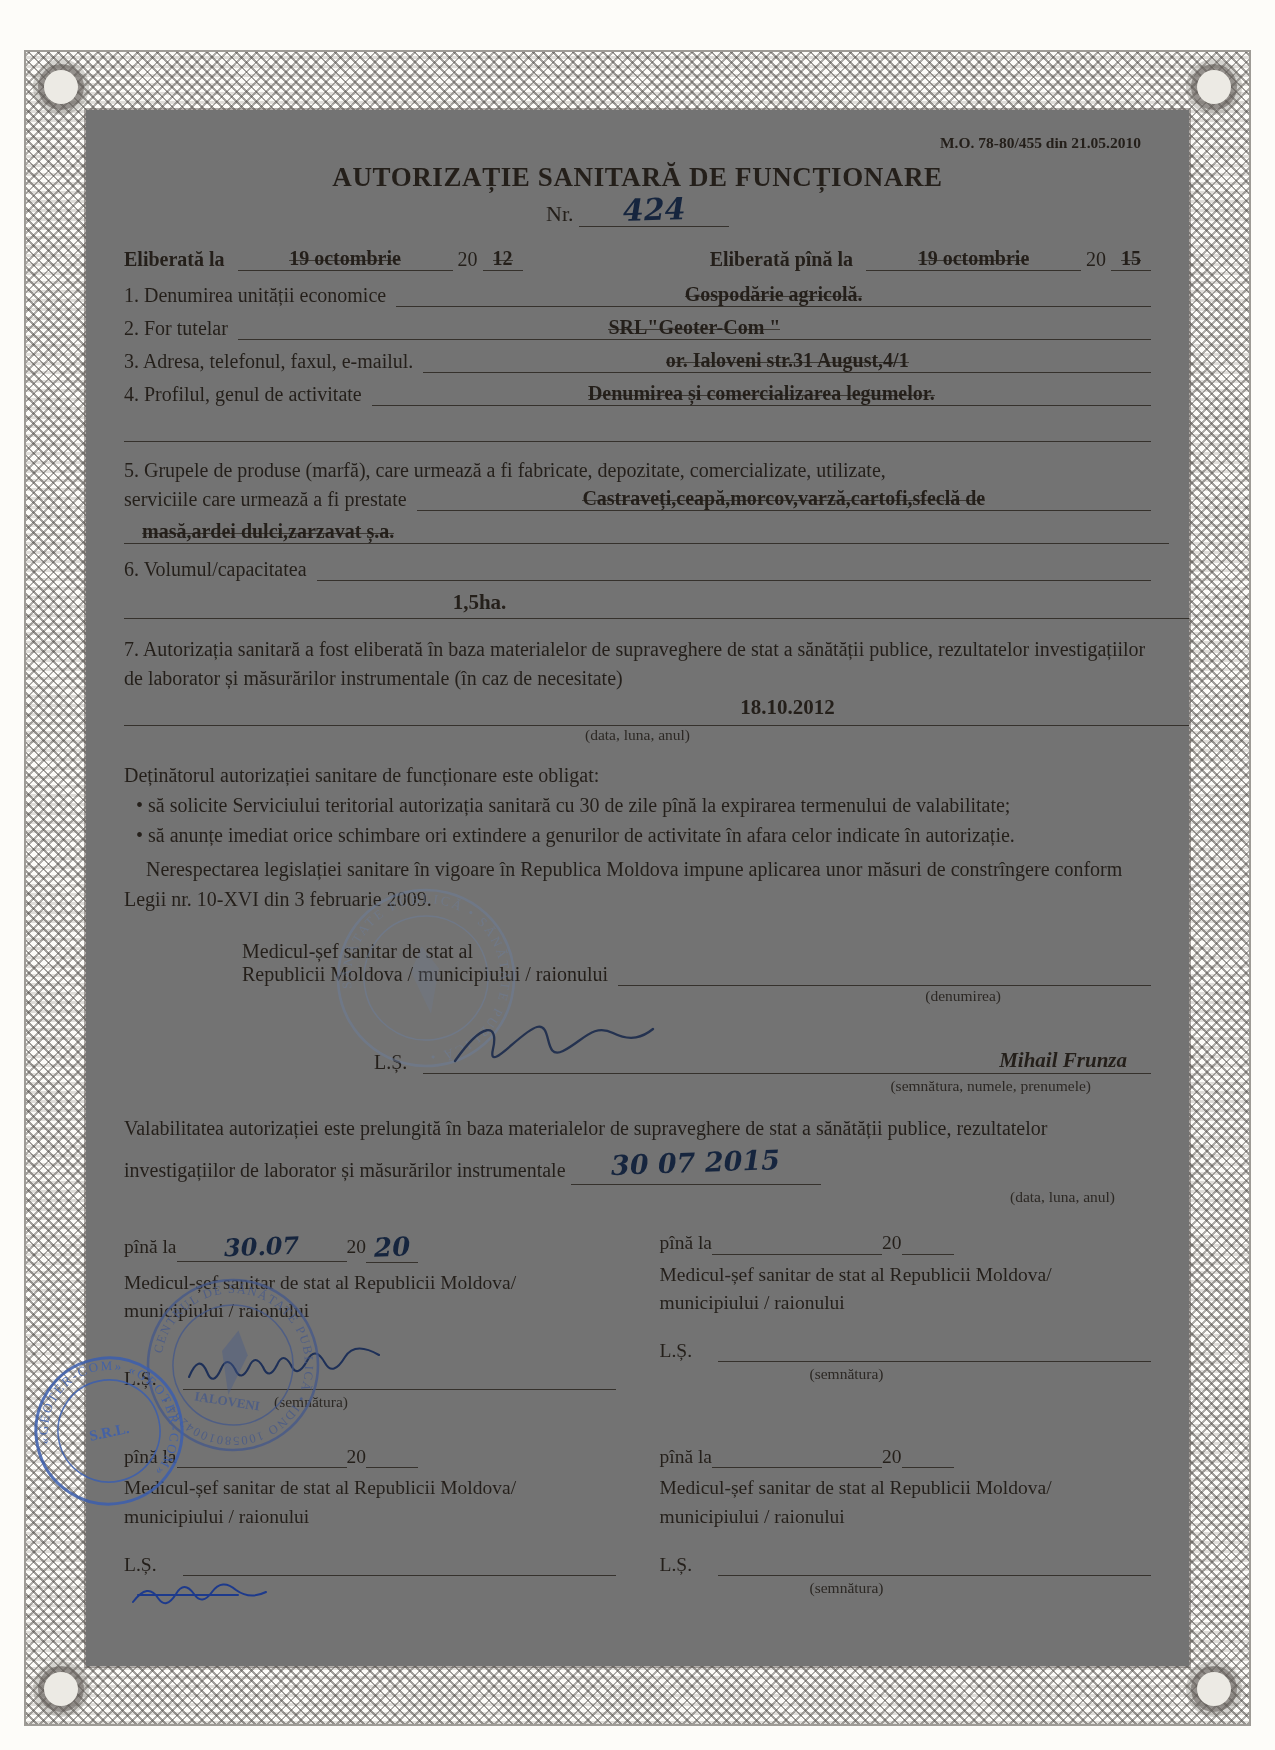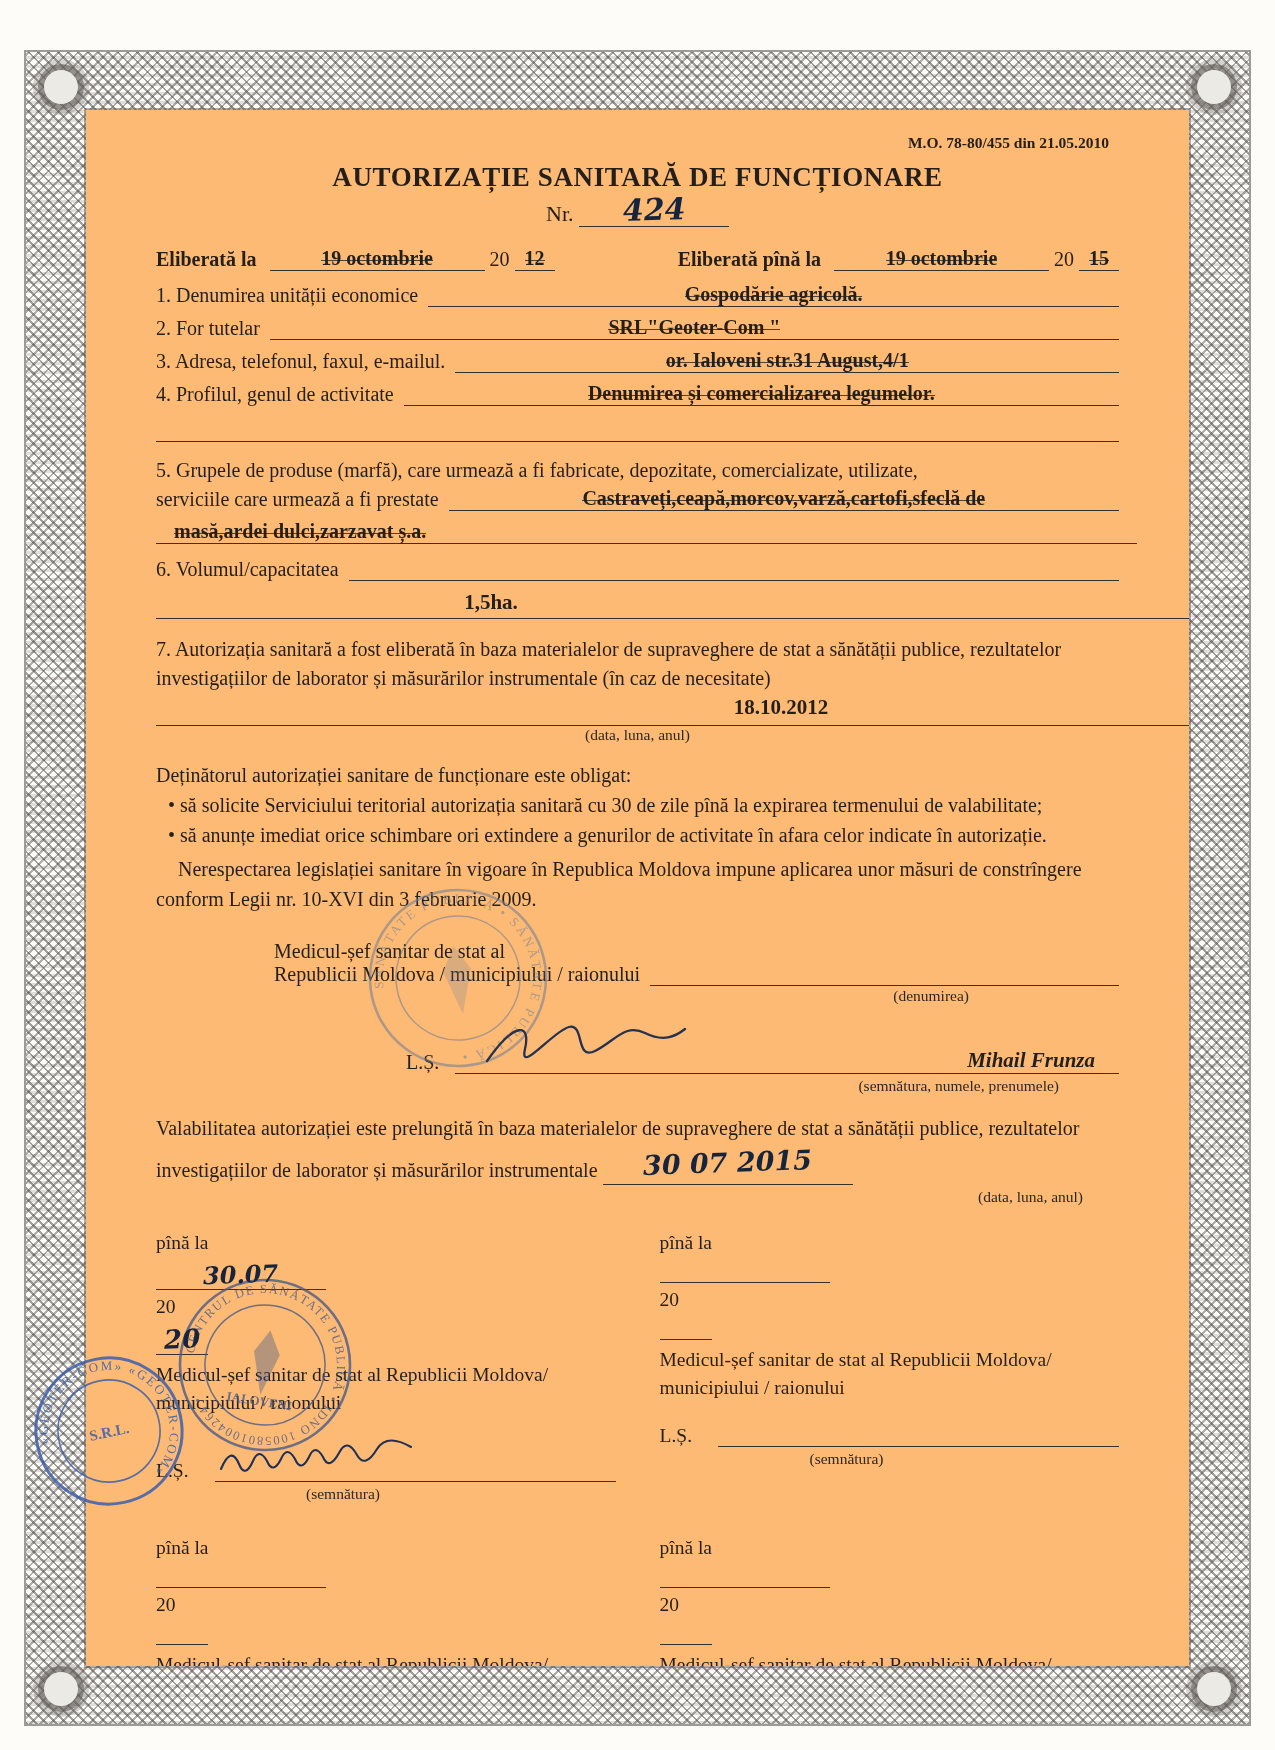--- a/index.html
+++ b/index.html
@@ -8,22 +8,22 @@
   
   .frame{position:absolute;left:26px;top:52px;right:26px;bottom:26px;
     background:
       repeating-linear-gradient(45deg, rgba(70,66,62,.50) 0 2px, transparent 2px 7px),
       repeating-linear-gradient(-45deg, rgba(70,66,62,.42) 0 2px, transparent 2px 7px),
       repeating-linear-gradient(0deg, rgba(120,114,108,.22) 0 3px, transparent 3px 9px);
     outline:2px solid rgba(80,75,70,.55);}
   .corner{position:absolute;width:34px;height:34px;border-radius:50%;background:#eceae4;
     box-shadow:0 0 0 6px rgba(95,90,85,.55), 0 0 0 11px rgba(120,115,110,.30);}
   .c-tl{left:44px;top:70px}.c-tr{right:44px;top:70px}.c-bl{left:44px;bottom:44px}.c-br{right:44px;bottom:44px}
-  .sheet{position:absolute;left:86px;top:110px;right:86px;bottom:84px;background:#fdba74;
-    outline:2px solid rgba(80,74,68,.45);padding:22px 70px;box-sizing:border-box;overflow:hidden;}
+  .sheet{position:absolute;left:86px;top:110px;right:86px;bottom:84px;background:#737373;
+    outline:2px solid rgba(80,74,68,.45);padding:22px 38px;box-sizing:border-box;overflow:hidden;}
 
   .ref{text-align:right;font-weight:700;font-size:15.5px;padding-right:10px;margin:2px 0 8px;}
   .title{text-align:center;font-size:27px;font-weight:700;letter-spacing:.6px;margin:10px 0 4px;}
   .nr-row{text-align:center;font-size:22px;margin:4px 0 18px;}
   .blank{display:inline-block;border-bottom:1.6px solid #35312c;vertical-align:bottom;text-align:center;min-height:22px;}
   .blank.full{display:block;width:100%;text-align:left;}
   .grow{flex:1;}
   .w40{width:40px}.w50{width:52px}.w150{width:150px}.w170{width:170px}.w215{width:215px}
   .typed{font-weight:700;white-space:nowrap;}
   .struck{font-weight:700;white-space:nowrap;
@@ -51,21 +51,21 @@
   .ls-row{display:flex;align-items:flex-end;gap:16px;margin-left:250px;margin-top:14px;}
   .sig-line{flex:1;position:relative;height:54px;display:flex;align-items:flex-end;justify-content:space-between;padding:0 24px;font-style:italic;}
   .sig-line .name{font-size:21px;}
   .chief-cap{text-align:right;margin-right:60px;margin-top:3px;}
 
   .ext{margin-top:18px;font-size:20px;line-height:1.5;}
   .ext-cap{text-align:right;margin-right:36px;}
 
   .renew-grid{display:grid;grid-template-columns:1fr 1fr;column-gap:44px;row-gap:34px;margin-top:24px;}
   .renew{position:relative;font-size:19.5px;}
-  .pina-row{display:flex;align-items:flex-start;gap:6px;flex-direction:column;}
+  .pina-row{display:flex;align-items:center;}
   .renew-body{margin-top:6px;line-height:1.45;}
   .renew-ls{display:flex;align-items:flex-end;gap:26px;margin-top:22px;}
   .renew-cap{margin-left:150px;margin-top:3px;}
 
   .stamp{position:absolute;pointer-events:none;}
   .stamp-central{left:208px;top:-56px;opacity:.55;transform:rotate(-8deg);}
   .stamp-ialoveni{left:18px;top:42px;opacity:.78;transform:rotate(9deg);}
   .stamp-company{left:30px;top:1352px;opacity:.85;transform:rotate(-12deg);z-index:5;}
   .sig-svg{display:block;}
 </style>

